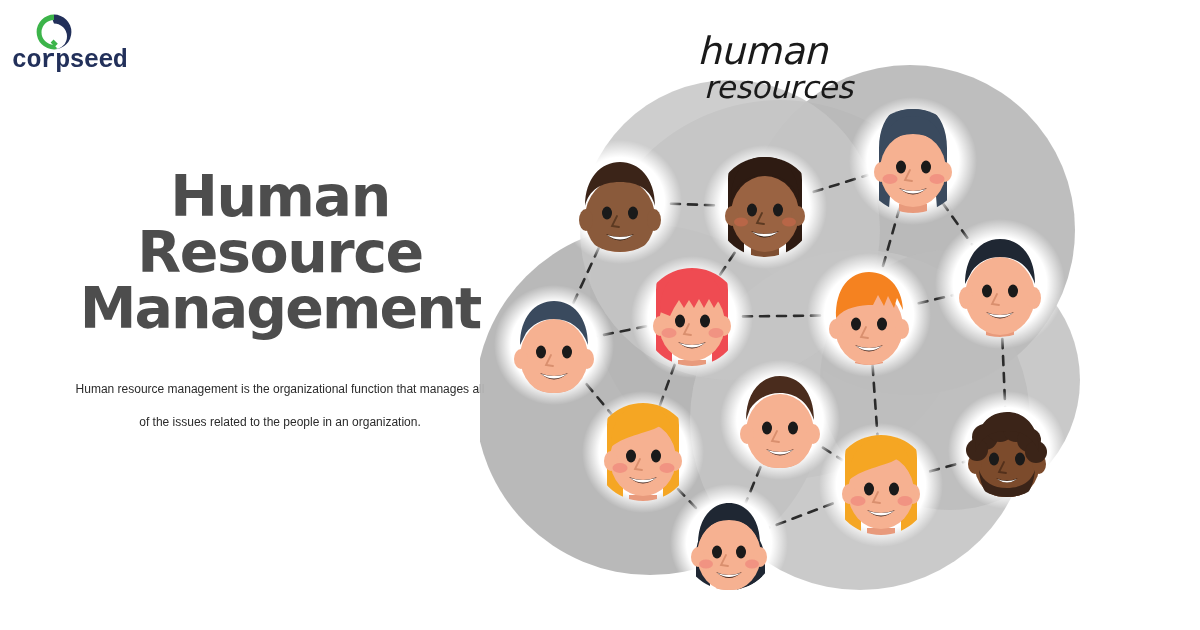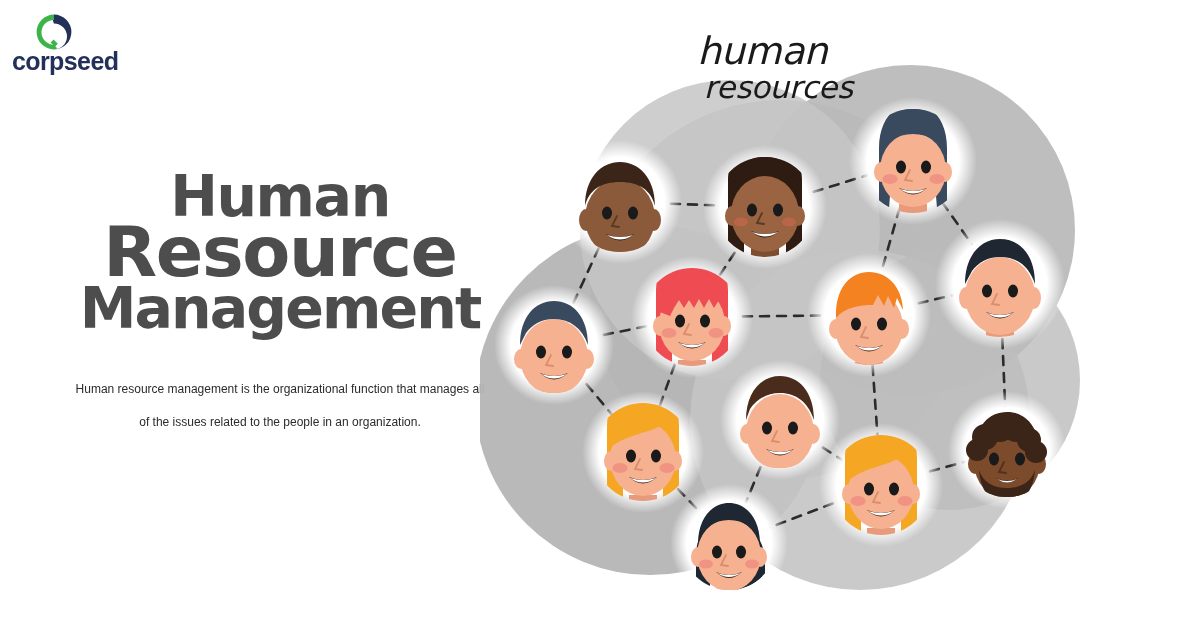--- a/index.html
+++ b/index.html
@@ -10,32 +10,32 @@
     font-family:"Liberation Sans", sans-serif;
     position:relative;
   }
   .stage { position:relative; width:1200px; height:630px; overflow:hidden; background:#fff; }
 
   
   .logo-wrap { position:absolute; left:8px; top:10px; width:170px; height:60px; }
   .logo-mark { position:absolute; left:26px; top:2px; width:40px; height:40px; }
   .logo-word { position:absolute; left:4px; top:38px; width:160px; height:26px;
     font-size:25px; font-weight:700; letter-spacing:-.6px; color:#22305a;
-    font-family:Liberation Sans, sans-serif; line-height:26px; }
+    font-family:Liberation Mono, monospace; line-height:26px; }
 
   
   .headline {
     position:absolute; left:60px; top:168px; width:440px;
     text-align:center; color:#4d4d4d;
     font-family:"DejaVu Sans", sans-serif;
     font-weight:700; font-size:57px; line-height:56px; letter-spacing:-1.4px;
   }
   .headline .ln { display:block; white-space:nowrap; }
   .headline .ln1 { font-size:57px; }
-  .headline .ln2 { font-size:70px; }
+  .headline .ln2 { font-size:57px; }
   .headline .ln3 { font-size:57px; letter-spacing:-1.9px; }
 
   .subcopy {
     position:absolute; left:70px; top:373px; width:420px;
     text-align:center; color:#2b2b2b;
     font-family:"Liberation Sans", sans-serif;
     font-size:12px; line-height:33px;
   }
 
   .cta {

